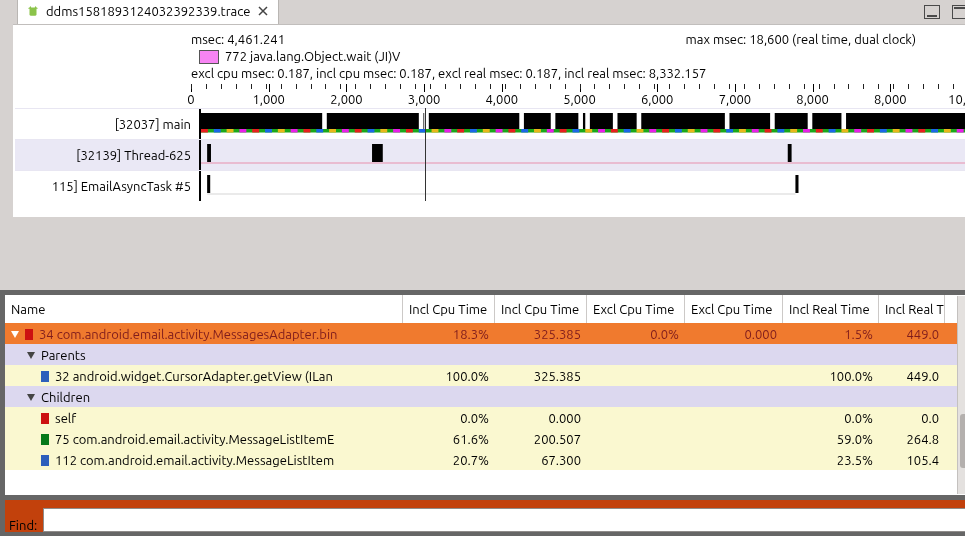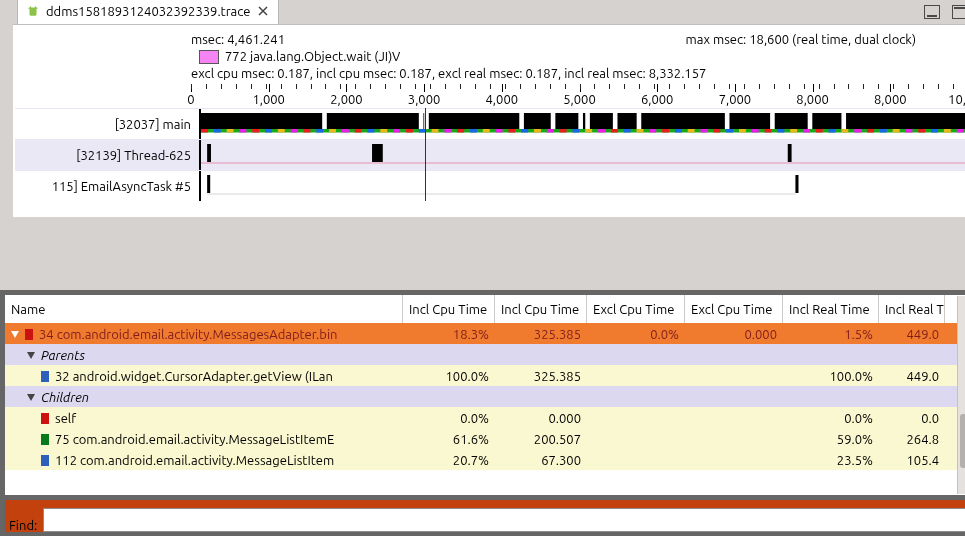--- a/index.html
+++ b/index.html
@@ -55,21 +55,21 @@
     height:28px; border-bottom:1px solid #7c7a78; background:#fff; }
   .ghead > div{ border-right:1px solid #ccc9c7; display:flex; align-items:center; padding:0 6px;
     font-size:13px; white-space:nowrap; overflow:hidden;}
   .ghead > div:last-child{border:none;}
   .tbl-area{ position:absolute; top:28px; left:0; right:15px; bottom:0; overflow:hidden;}
   .trow{ display:grid; grid-template-columns:398px 92px 92px 98px 98px 96px 66px;
     height:21px; font-size:13px; align-items:center;}
   .tcell{ padding:0 6px; white-space:nowrap; overflow:hidden; }
   .num{ text-align:right; }
   .row-sel{ background:#f07a2e; color:#7f1d1d; }
-  .row-head{ background:#dcd8ef;font-style:italic; }
+  .row-head{ background:#dcd8ef; }
   .row-child{ background:#faf8d0; }
   .row-yellow{ background:#faf8d0; }
   .tw{ display:inline-block; width:0; height:0; border-left:4px solid transparent;
     border-right:4px solid transparent; border-top:7px solid #444; margin-right:6px; vertical-align:1px;}
   .tw.sel{ border-top-color:#fff;}
   .sq{ display:inline-block; width:8px; height:11px; margin-right:6px; vertical-align:-1px;}
   .indent1{ padding-left:22px !important;}
   .indent2{ padding-left:36px !important;}
 
   .findbar{ position:absolute; left:0; right:0; bottom:0; height:32px;

